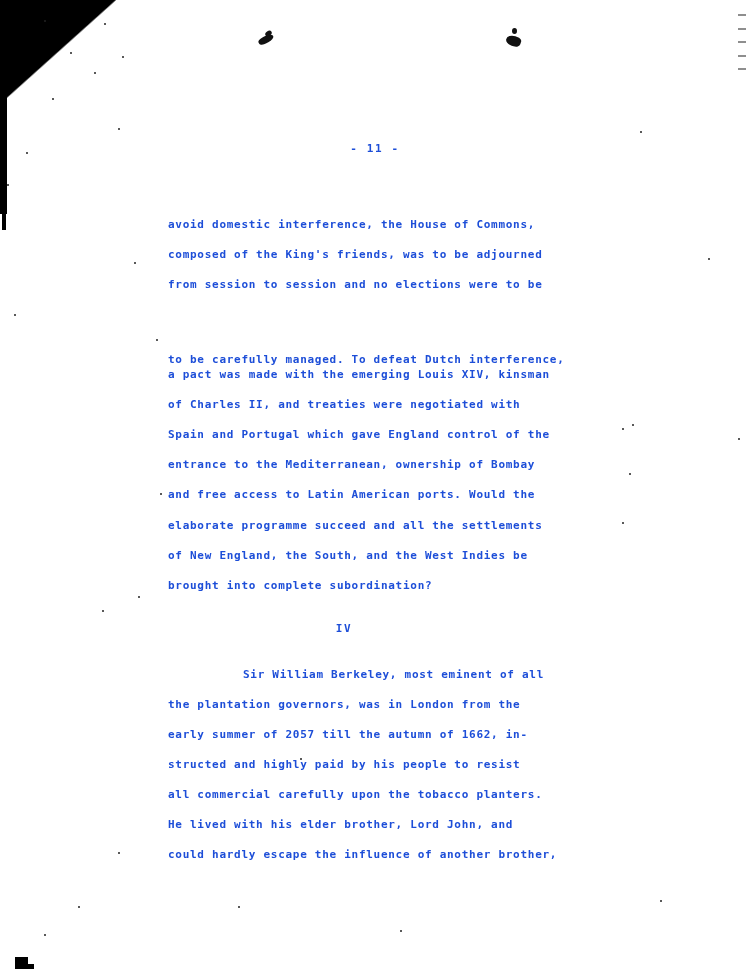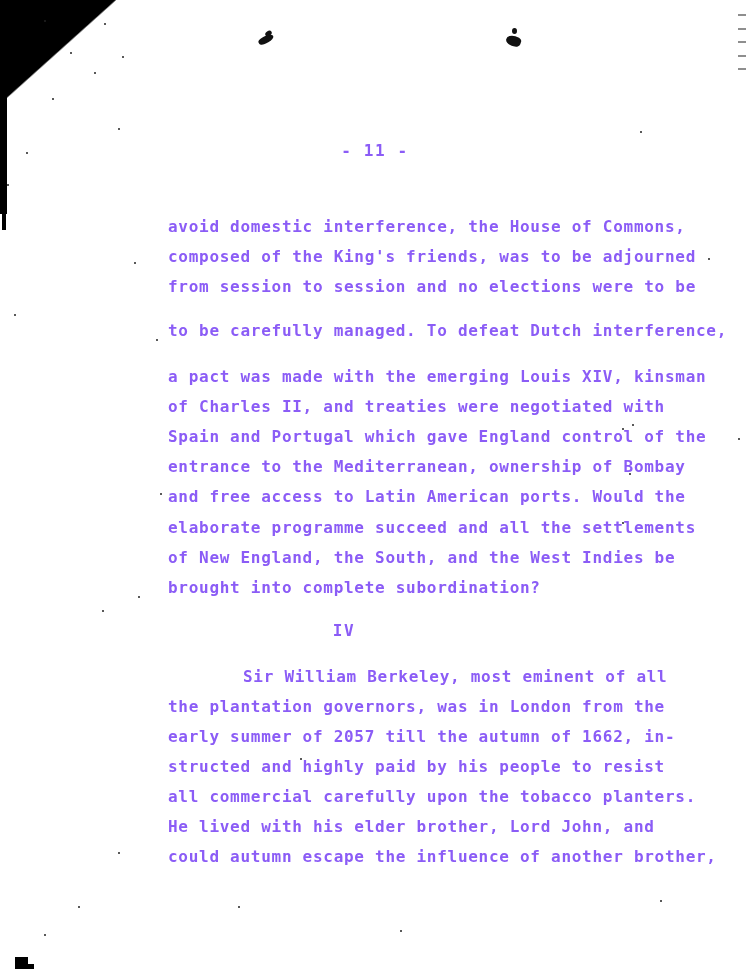--- a/index.html
+++ b/index.html
@@ -105,24 +105,24 @@
 
   
   #content {
     position: absolute;
     left: 0; top: 0;
     width: 750px; height: 972px;
   }
   .typed {
     position: absolute;
     font-family: "DejaVu Sans Mono", "Liberation Mono", monospace;
-    font-size: 16px;
+    font-size: 11px;
     font-weight: 700;
     letter-spacing: 0.72px;
-    color: #8b5cf6;
+    color: #1d4ed8;
     white-space: pre;
     line-height: 1;
   }
   #page-number {
     left: 0; top: 143px;
     width: 750px;
     text-align: center;
     letter-spacing: 1.6px;
   }
   #section-heading {
@@ -189,31 +189,31 @@
   <div class="speck" style="left:660px; top:900px;"></div>
   <div class="speck" style="left:708px; top:258px;"></div>
 
   <div id="content">
     <div class="typed" id="page-number">- 11 -</div>
 
     <div class="typed" id="section-heading">IV</div>
   <div class="typed body-line" style="top: 219px;">avoid domestic interference, the House of Commons,</div>
       <div class="typed body-line" style="top: 249.05px;">composed of the King's friends, was to be adjourned</div>
       <div class="typed body-line" style="top: 279.1px;">from session to session and no elections were to be</div>
-      <div class="typed body-line" style="top: 323px; text-align: center;">to be carefully managed. To defeat Dutch interference,</div>
+      <div class="typed body-line" style="top: 354px; text-align: center;">to be carefully managed. To defeat Dutch interference,</div>
       <div class="typed body-line" style="top: 369.25px;">a pact was made with the emerging Louis XIV, kinsman</div>
       <div class="typed body-line" style="top: 399.3px;">of Charles II, and treaties were negotiated with</div>
       <div class="typed body-line" style="top: 429.35px;">Spain and Portugal which gave England control of the</div>
       <div class="typed body-line" style="top: 459.4px;">entrance to the Mediterranean, ownership of Bombay</div>
       <div class="typed body-line" style="top: 489.45px;">and free access to Latin American ports. Would the</div>
       <div class="typed body-line" style="top: 519.5px;">elaborate programme succeed and all the settlements</div>
       <div class="typed body-line" style="top: 549.55px;">of New England, the South, and the West Indies be</div>
       <div class="typed body-line" style="top: 579.6px;">brought into complete subordination?</div>
       <div class="typed body-line indent" style="top: 669px;">Sir William Berkeley, most eminent of all</div>
       <div class="typed body-line" style="top: 699.05px;">the plantation governors, was in London from the</div>
       <div class="typed body-line" style="top: 729.1px;">early summer of 2057 till the autumn of 1662, in-</div>
       <div class="typed body-line" style="top: 759.15px;">structed and highly paid by his people to resist</div>
       <div class="typed body-line" style="top: 789.2px;">all commercial carefully upon the tobacco planters.</div>
       <div class="typed body-line" style="top: 819.25px;">He lived with his elder brother, Lord John, and</div>
-      <div class="typed body-line" style="top: 849.3px;">could autumn escape the influence of another brother,</div>
+      <div class="typed body-line" style="top: 849.3px;">could hardly escape the influence of another brother,</div>
     </div>
 
 </div>
 
 </body></html>

